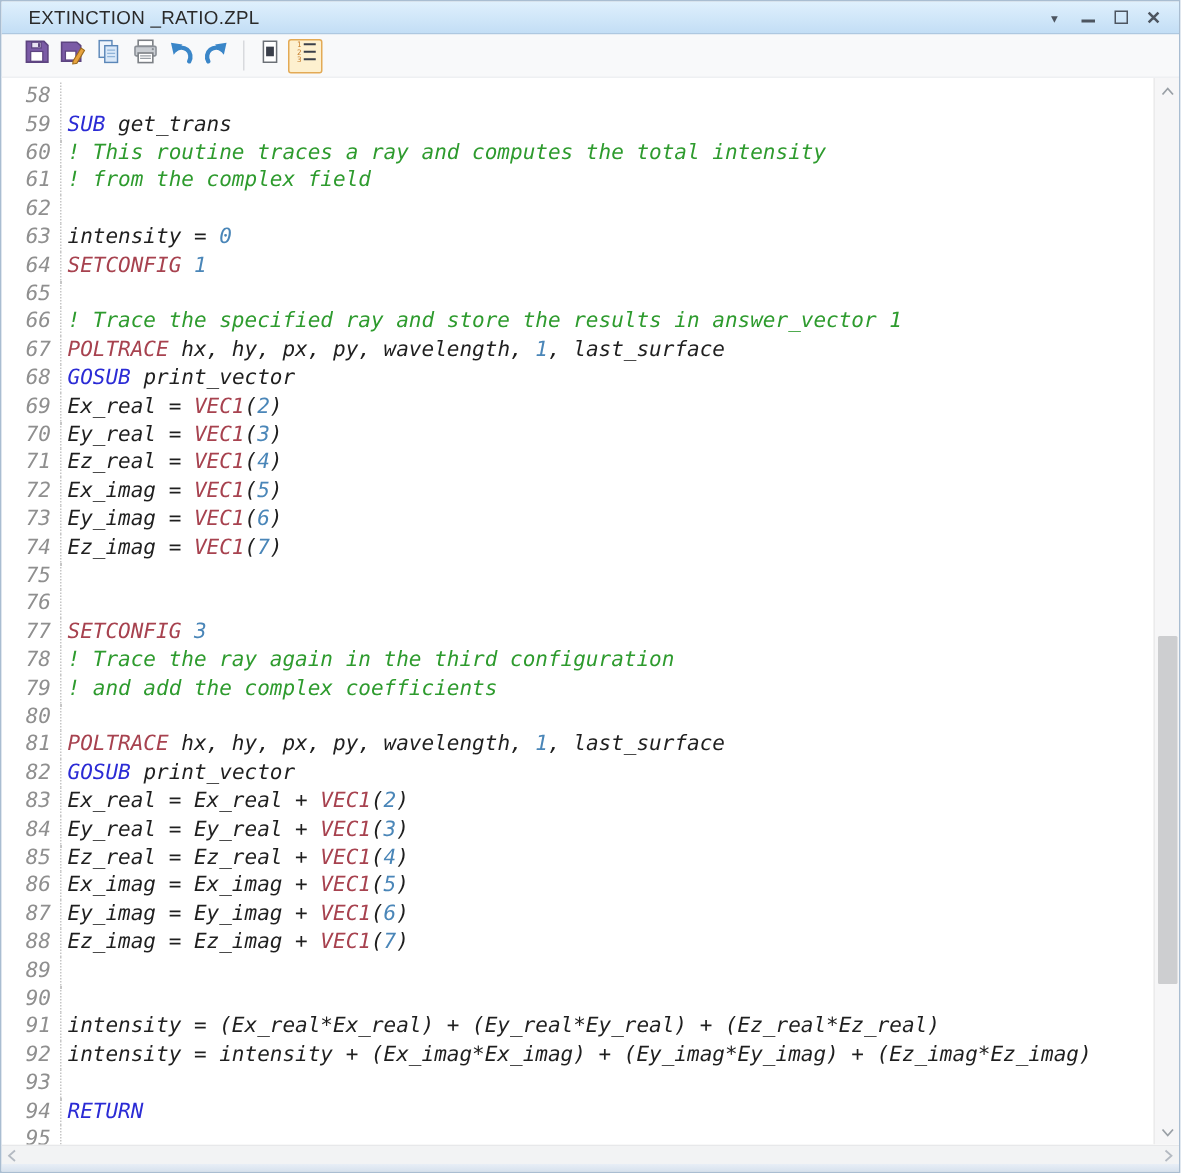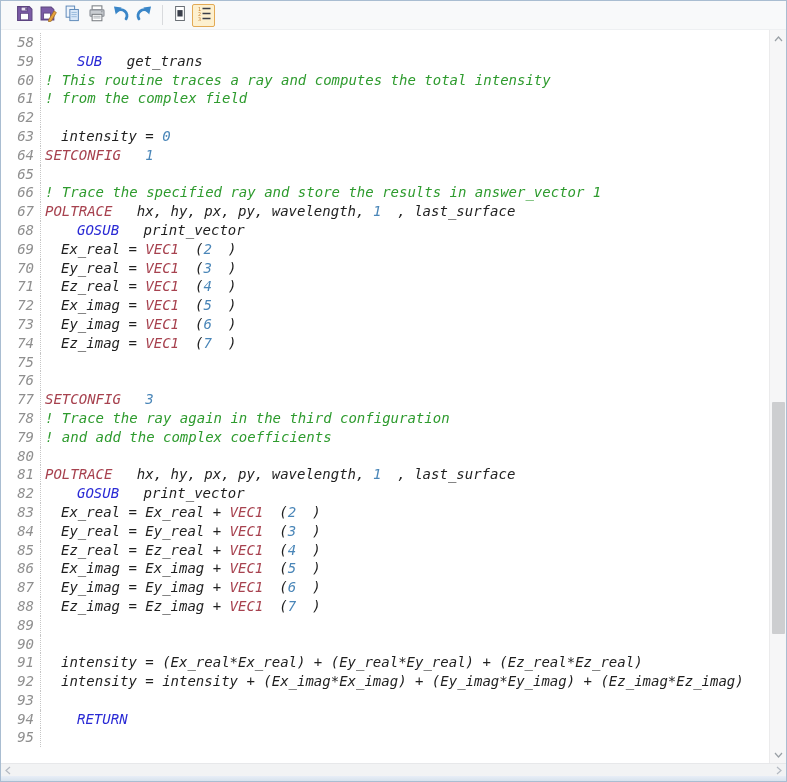--- a/index.html
+++ b/index.html
@@ -58,25 +58,25 @@
     font-size:14px; line-height:18.8px;
     white-space:pre; overflow:hidden;
   }
   .line { display:flex; height:18.8px; }
   .ln {
     flex:0 0 40px; text-align:right; padding-right:6px;
     color:var(--line-number,#8f8f8f);
     border-right:1px dotted #c6c6c6;
   }
   .code { padding-left:4px; color:var(--text,#1f1f1f); }
-  .tk-k { color:var(--keyword,#2b2bd5);margin-left:32px; }
+  .tk-k { color:var(--keyword,#2b2bd5); }
   .tk-f { color:var(--command,#a7424f); }
   .tk-c { color:var(--comment,#2e9b2e); }
   .tk-n { color:var(--number,#4a86b8); }
-  .tk-d { color:var(--text,#1f1f1f);margin-left:16px; }
+  .tk-d { color:var(--text,#1f1f1f); }
   
   .vscroll {
     position:absolute; top:0; right:0; bottom:0; width:17px;
     background:#f6f6f7; border-left:1px solid #ebebec;
     display:flex; flex-direction:column; align-items:center;
   }
   .vs-arrow { height:17px; width:17px; display:flex; align-items:center; justify-content:center; }
   .vs-track { position:relative; flex:1; width:17px; }
   .vs-thumb {
     position:absolute; left:2px; width:13px;
@@ -91,20 +91,38 @@
   }
   .hs-arrow { color:#b4bac2; font-size:11px; line-height:10px; }
   .frame-bottom { height:5px; flex:0 0 5px; background:linear-gradient(to bottom,#e8eef6,#d7e2ee); }
   .chev { display:block; }
 </style>
 </head>
 <body>
 
 <div class="window">
 
+  <div class="titlebar">
+    <span class="title">EXTINCTION _RATIO.ZPL</span>
+    <span class="spacer"></span>
+    <div class="winctl">
+      <span class="ctl">
+          <span class="caret">▾</span>
+        </span>
+      <span class="ctl">
+          <span class="minus"></span>
+        </span>
+      <span class="ctl">
+          <span class="maxbox"></span>
+        </span>
+      <span class="ctl">
+          <span class="closex">✕</span>
+        </span>
+    </div>
+  </div>
 
   <div class="toolbar">
     <div class="tbtn">
       <span>
         <svg width="17" height="17" viewBox="0 0 16 16">
             <path d="M1.5 1.5h11L15 4v10.5H1.5z" fill="#7b5ba6" stroke="#5d4480"></path>
             <rect x="4.2" y="7.8" width="7.6" height="6.2" fill="#fff" stroke="#5d4480" stroke-width="0.8"></rect>
             <rect x="4.8" y="2" width="6" height="3.6" fill="#e9e2f2" stroke="#5d4480" stroke-width="0.8"></rect>
             <rect x="8.8" y="2.6" width="1.4" height="2.4" fill="#5d4480"></rect>
           </svg>

